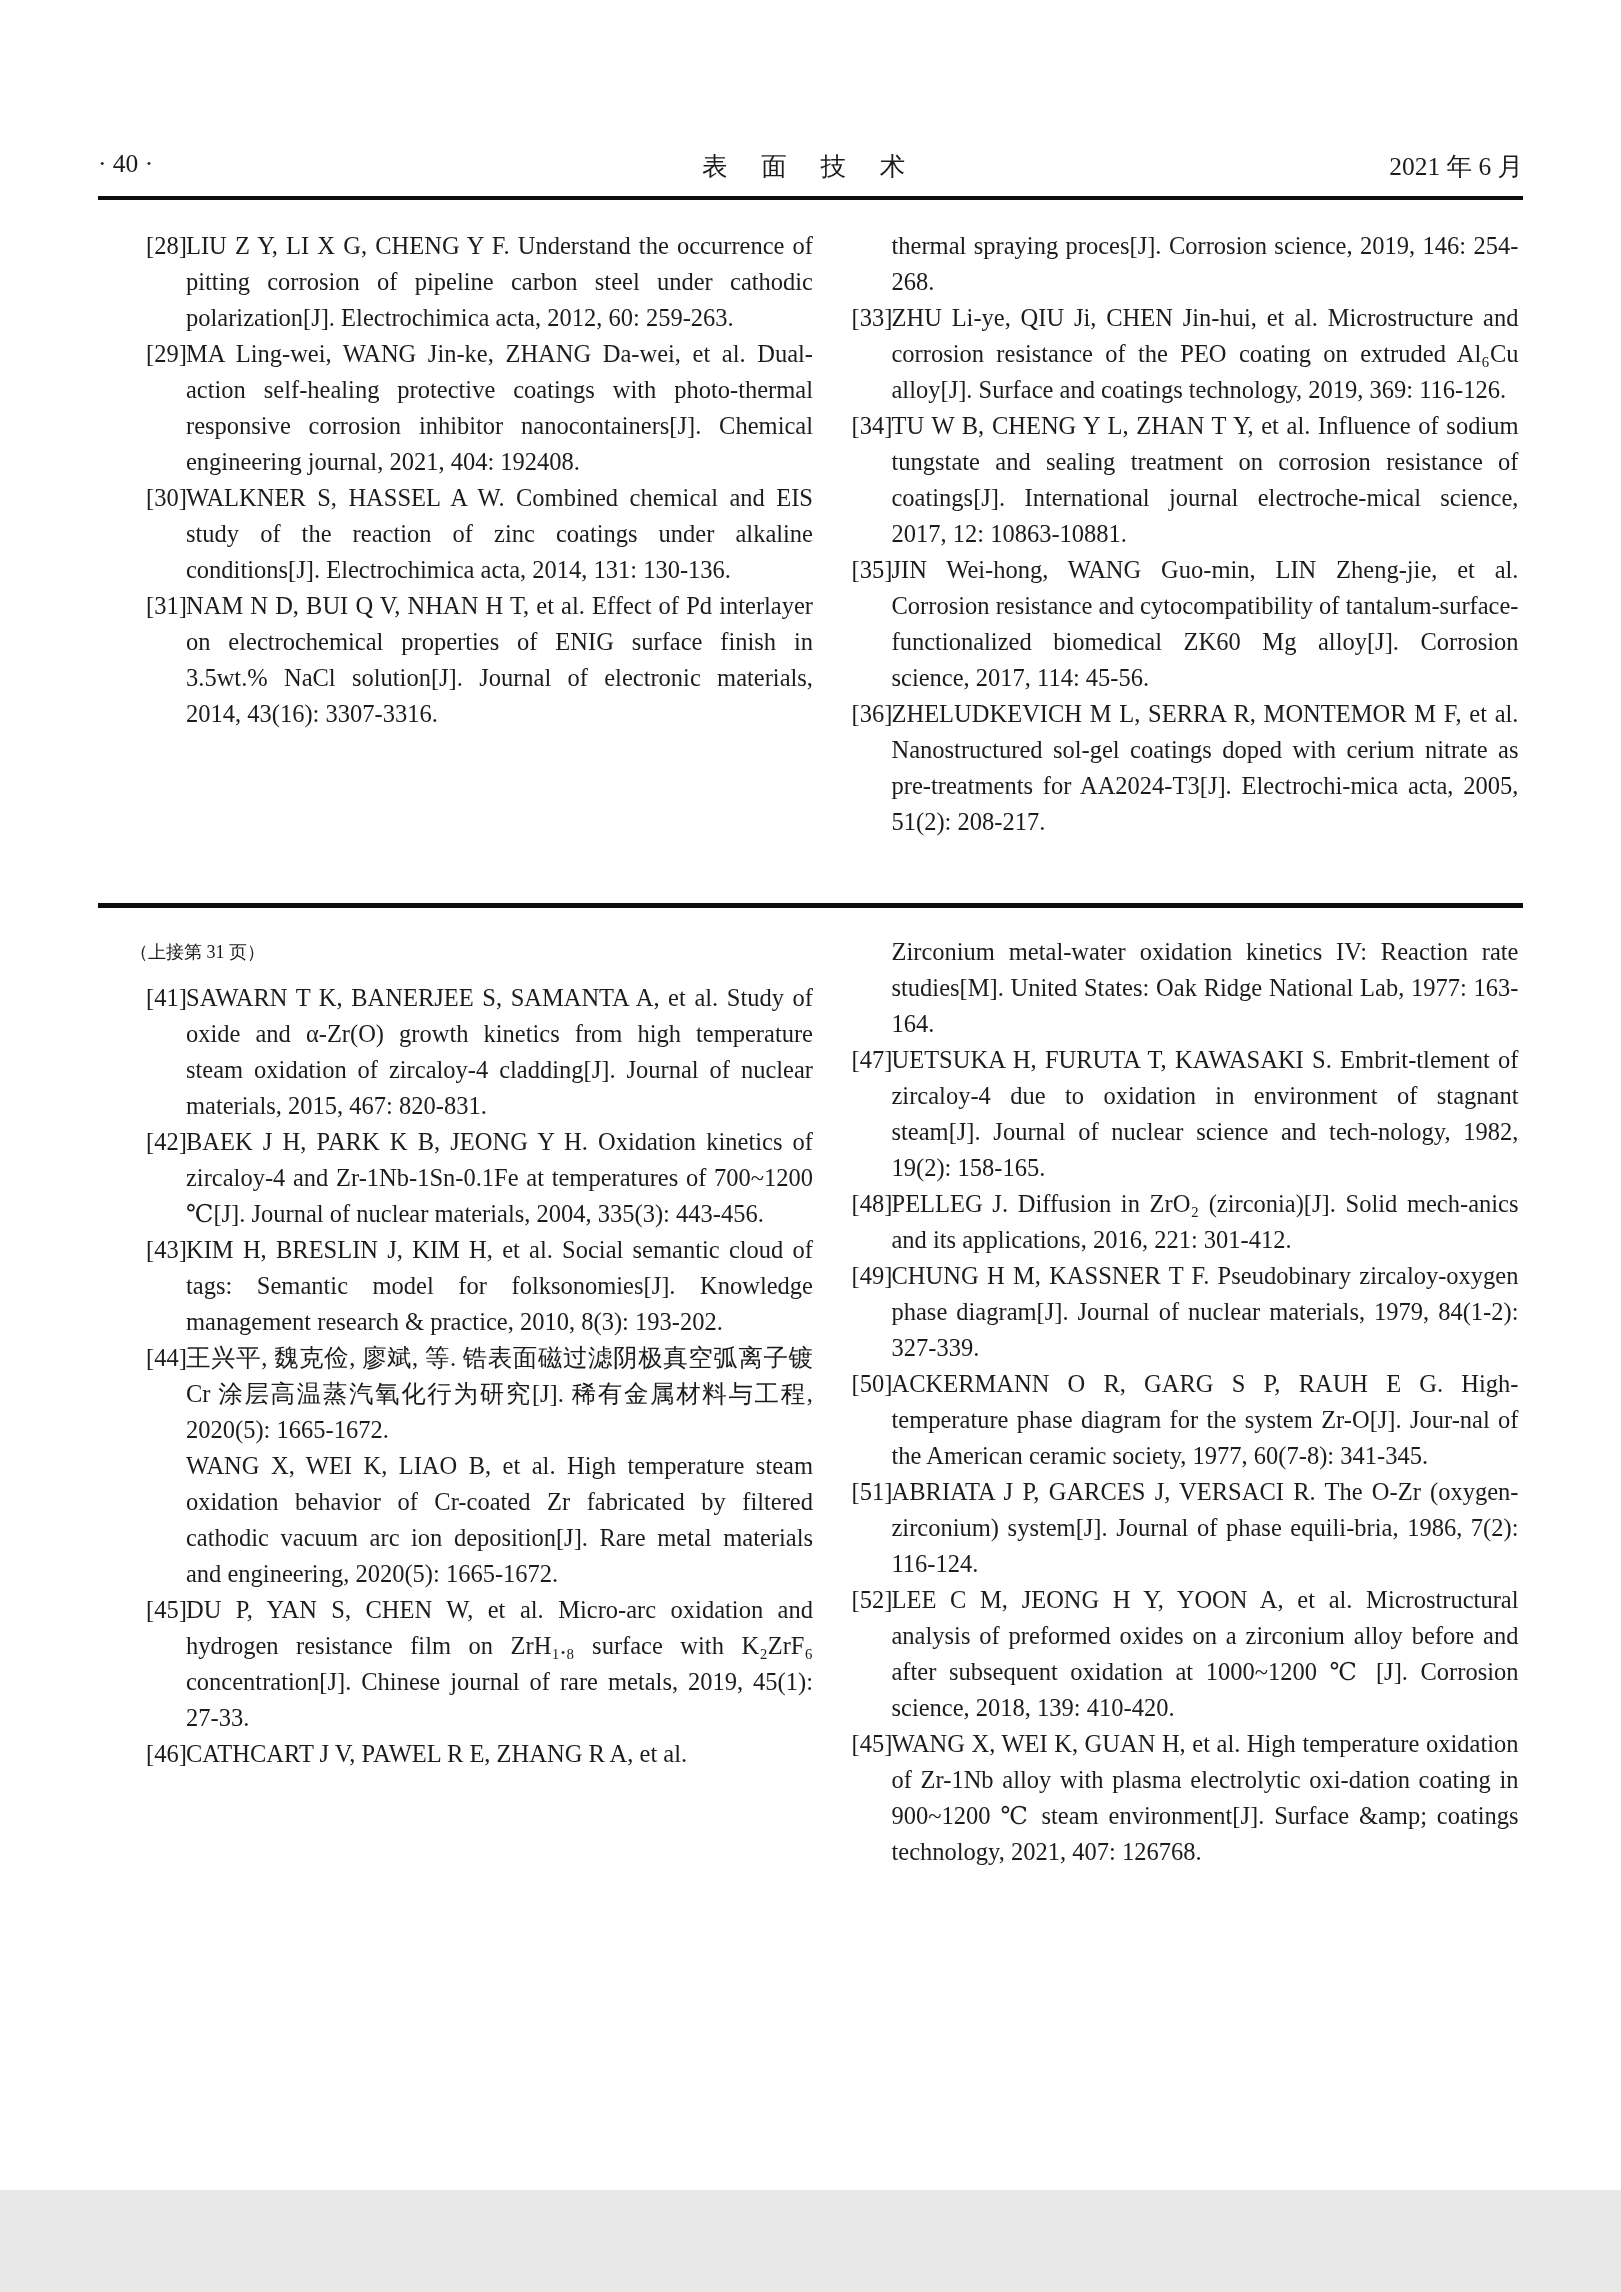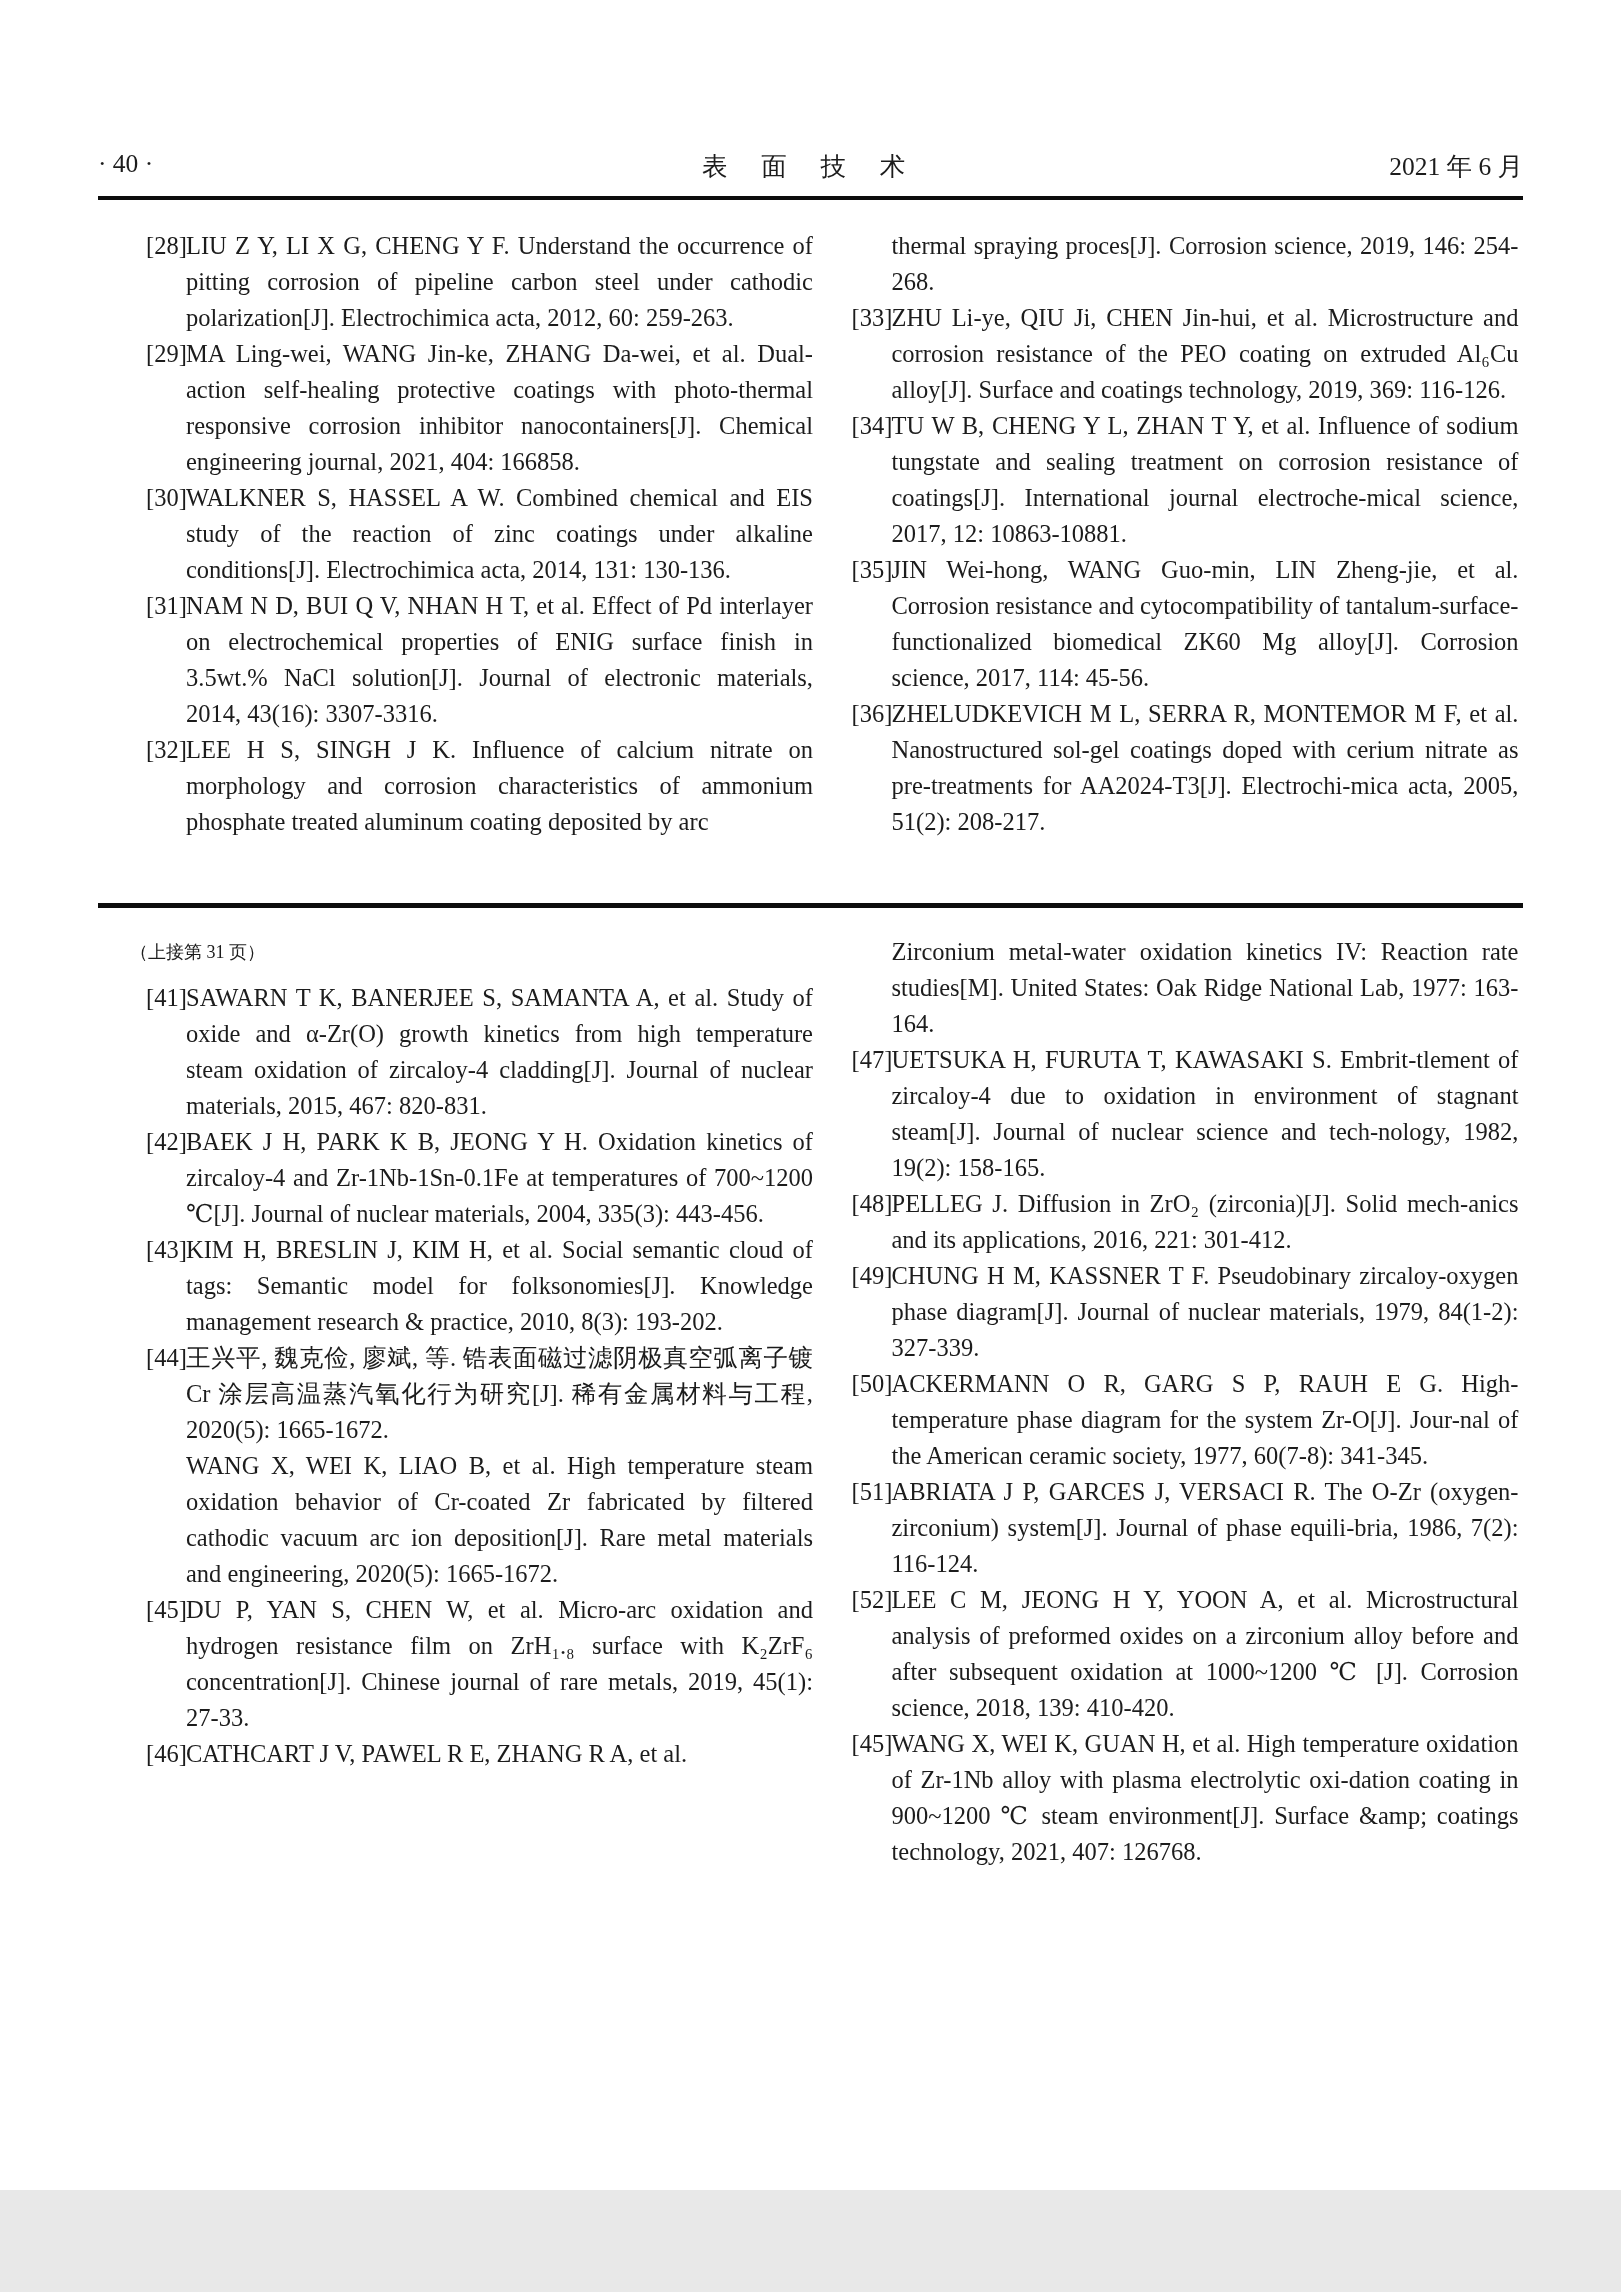--- a/index.html
+++ b/index.html
@@ -54,33 +54,29 @@
 
   <div class="refs-section top">
     <div class="columns">
       <div class="col">
         <div class="ref">
           <span class="ref-label">[28]</span>
           <span class="ref-text">LIU Z Y, LI X G, CHENG Y F. Understand the occurrence of pitting corrosion of pipeline carbon steel under cathodic polarization[J]. Electrochimica acta, 2012, 60: 259-263.</span>
         </div>
         <div class="ref">
           <span class="ref-label">[29]</span>
-          <span class="ref-text">MA Ling-wei, WANG Jin-ke, ZHANG Da-wei, et al. Dual-action self-healing protective coatings with photo-thermal responsive corrosion inhibitor nanocontainers[J]. Chemical engineering journal, 2021, 404: 166858.</span>
+          <span class="ref-text">MA Ling-wei, WANG Jin-ke, ZHANG Da-wei, et al. Dual-action self-healing protective coatings with photo-thermal responsive corrosion inhibitor nanocontainers[J]. Chemical engineering journal, 2021, 404: 192408.</span>
         </div>
         <div class="ref">
           <span class="ref-label">[30]</span>
           <span class="ref-text">WALKNER S, HASSEL A W. Combined chemical and EIS study of the reaction of zinc coatings under alkaline conditions[J]. Electrochimica acta, 2014, 131: 130-136.</span>
         </div>
         <div class="ref">
           <span class="ref-label">[31]</span>
           <span class="ref-text">NAM N D, BUI Q V, NHAN H T, et al. Effect of Pd interlayer on electrochemical properties of ENIG surface finish in 3.5wt.% NaCl solution[J]. Journal of electronic materials, 2014, 43(16): 3307-3316.</span>
-        </div>
-        <div class="ref">
-          <span class="ref-label">[32]</span>
-          <span class="ref-text">LEE H S, SINGH J K. Influence of calcium nitrate on morphology and corrosion characteristics of ammonium phosphate treated aluminum coating deposited by arc</span>
         </div>
       </div>
       <div class="col">
         <div class="ref">
           <span class="ref-label"></span>
           <span class="ref-text">thermal spraying proces[J]. Corrosion science, 2019, 146: 254-268.</span>
         </div>
         <div class="ref">
           <span class="ref-label">[33]</span>
           <span class="ref-text">ZHU Li-ye, QIU Ji, CHEN Jin-hui, et al. Microstructure and corrosion resistance of the PEO coating on extruded Al₆Cu alloy[J]. Surface and coatings technology, 2019, 369: 116-126.</span>

